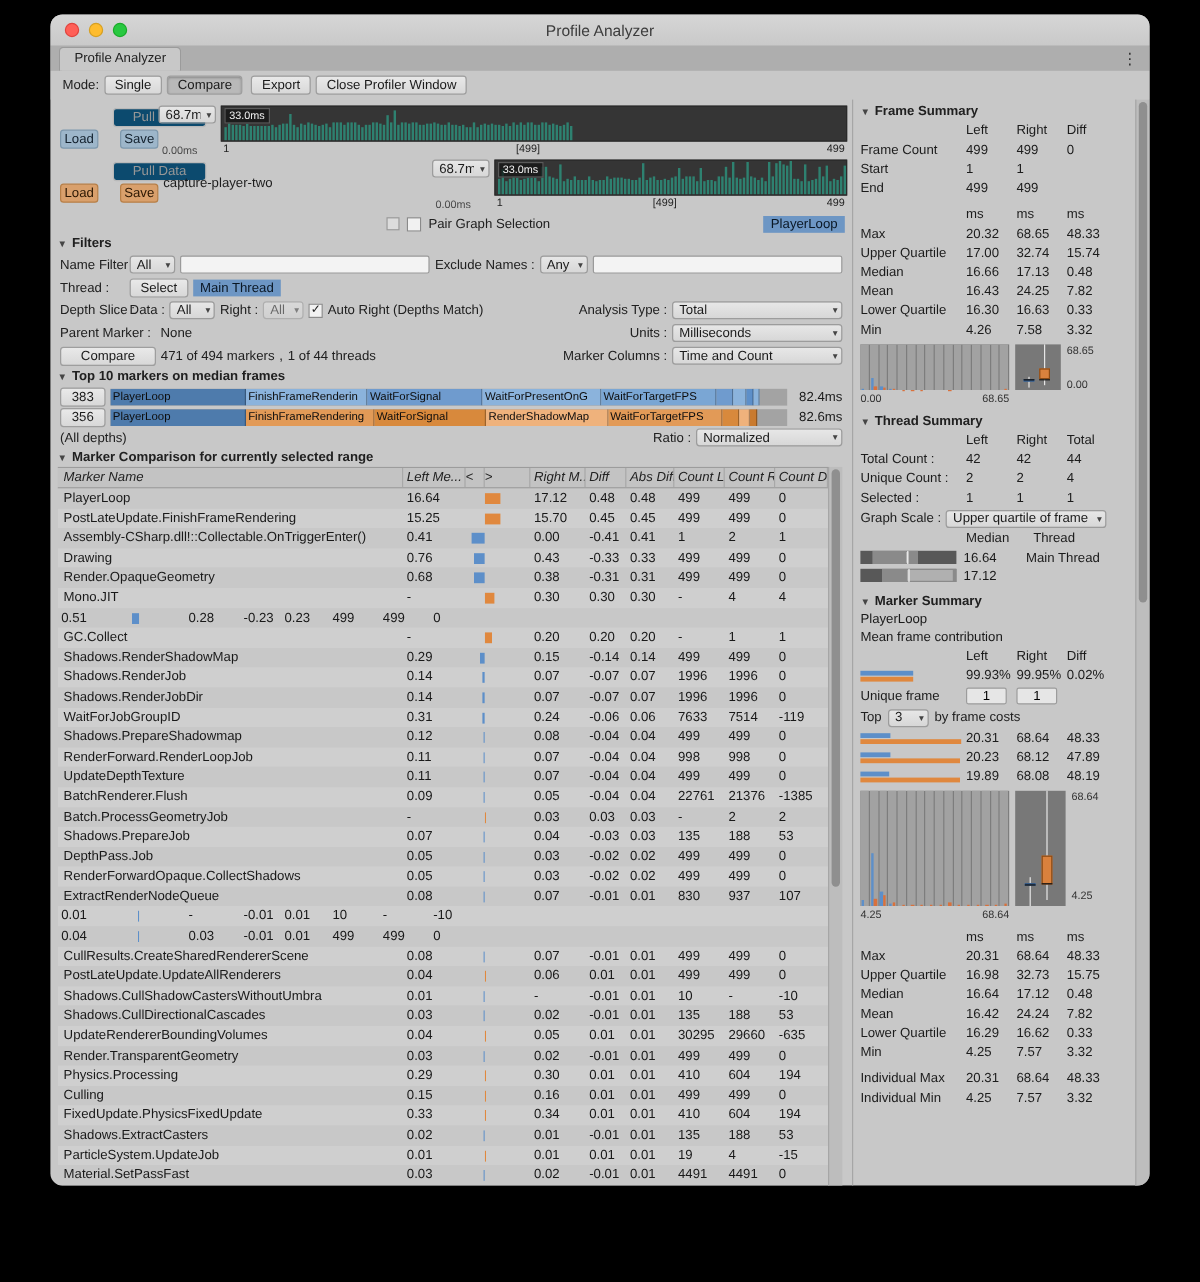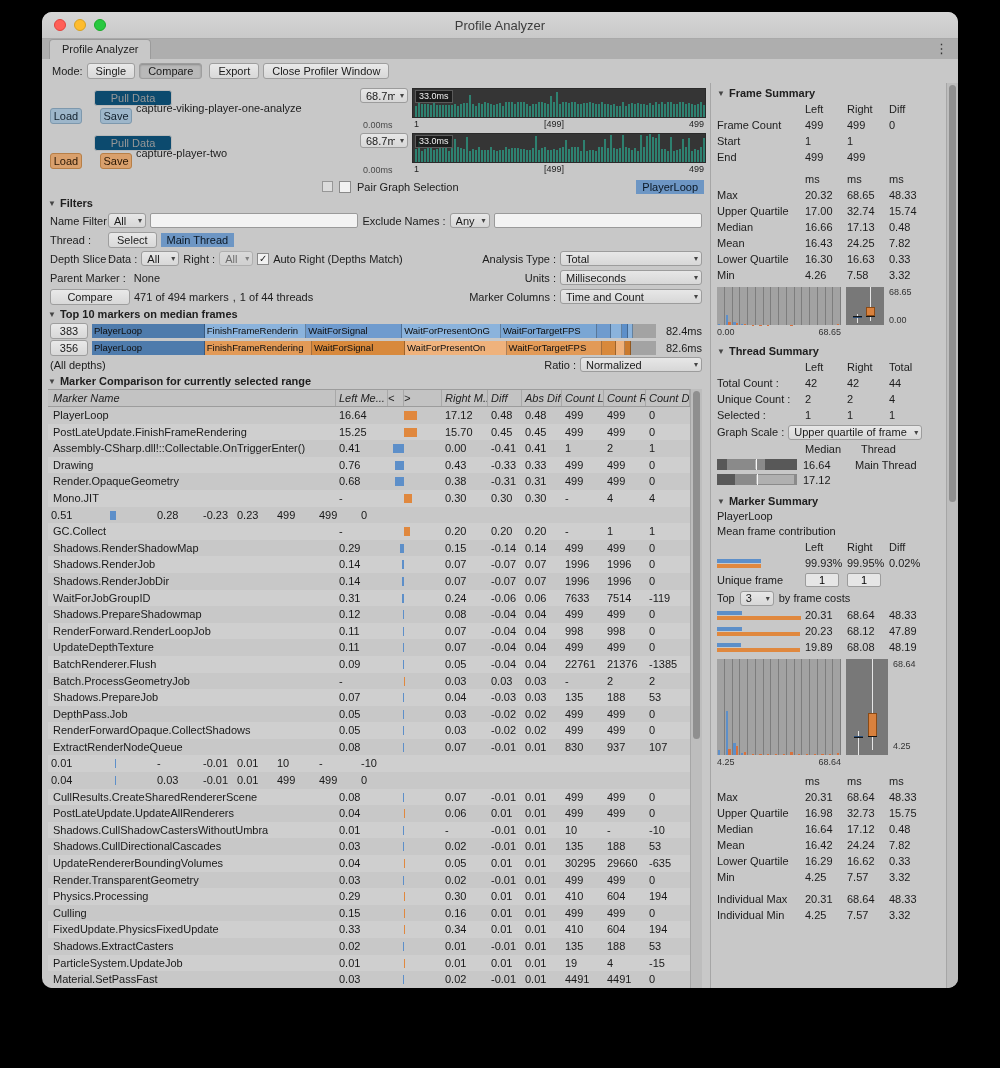--- a/index.html
+++ b/index.html
@@ -155,21 +155,20 @@
     <div class="captures">
 
       <div class="caprow">
         <div class="capbtns">
           <button class="btn dis full">Pull Data</button>
           <div class="lsrow">
             <button class="btn blue">Load</button>
             <button class="btn blue">Save</button>
           </div>
         </div>
-        <div class="capname">capture-viking-player-one-analyze</div>
         <div class="graphblock">
           <div class="graphside">
             <div class="dd w48">
                     <span class="ddv">68.7ms</span>
                     <span class="caret">▾</span>
                   </div>
             <div class="zero">0.00ms</div>
           </div>
           <div class="graphcol">
             <div class="graph">
@@ -508,21 +507,21 @@
                 <div class="seg" style="width: 0.9%; background: rgb(139, 179, 220);"></div>
               </div>
         <div class="t10time">82.4ms</div>
       </div>
       <div class="t10row">
         <button class="btn fbtn">356</button>
         <div class="t10bar" id="t10bar1">
                 <div class="seg" style="width: 20%; background: rgb(78, 123, 172);">PlayerLoop</div>
                 <div class="seg" style="width: 19%; background: rgb(226, 154, 87);">FinishFrameRendering</div>
                 <div class="seg" style="width: 16.5%; background: rgb(216, 137, 60);">WaitForSignal</div>
-                <div class="seg" style="width: 18%; background: rgb(239, 178, 124);">WaitForPresentOn</div>
+                <div class="seg" style="width: 18%; background: rgb(239, 178, 124);">RenderShadowMap</div>
                 <div class="seg" style="width: 17%; background: rgb(226, 154, 87);">WaitForTargetFPS</div>
                 <div class="seg" style="width: 2.4%; background: rgb(216, 137, 60);"></div>
                 <div class="seg" style="width: 1.6%; background: rgb(239, 178, 124);"></div>
                 <div class="seg" style="width: 1%; background: rgb(201, 122, 46);"></div>
               </div>
         <div class="t10time">82.6ms</div>
       </div>
       <div class="t10foot">
         <span class="lbl">(All depths)</span>
         <span class="sp"></span>

